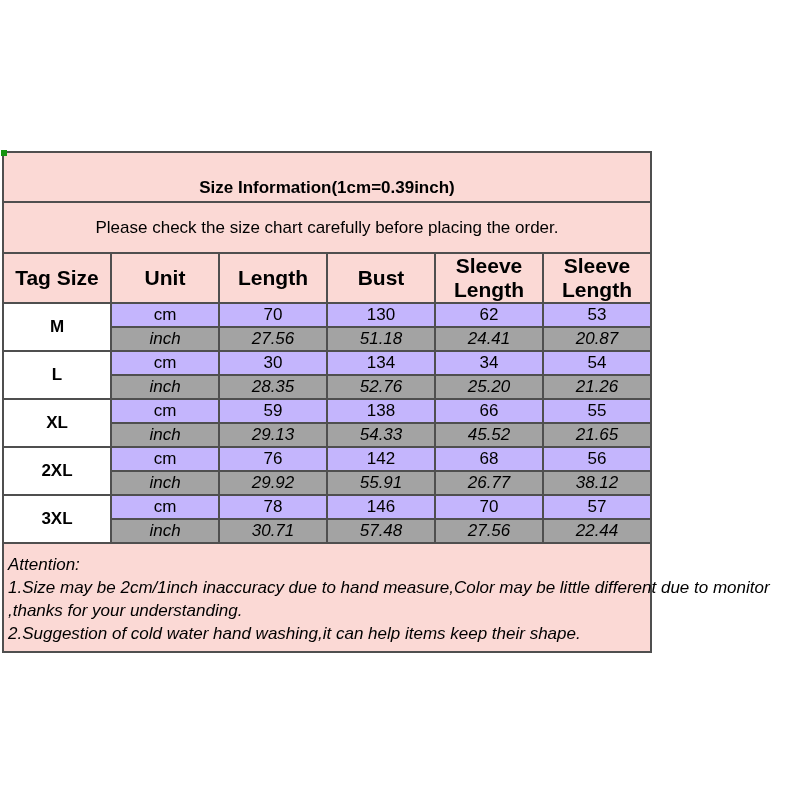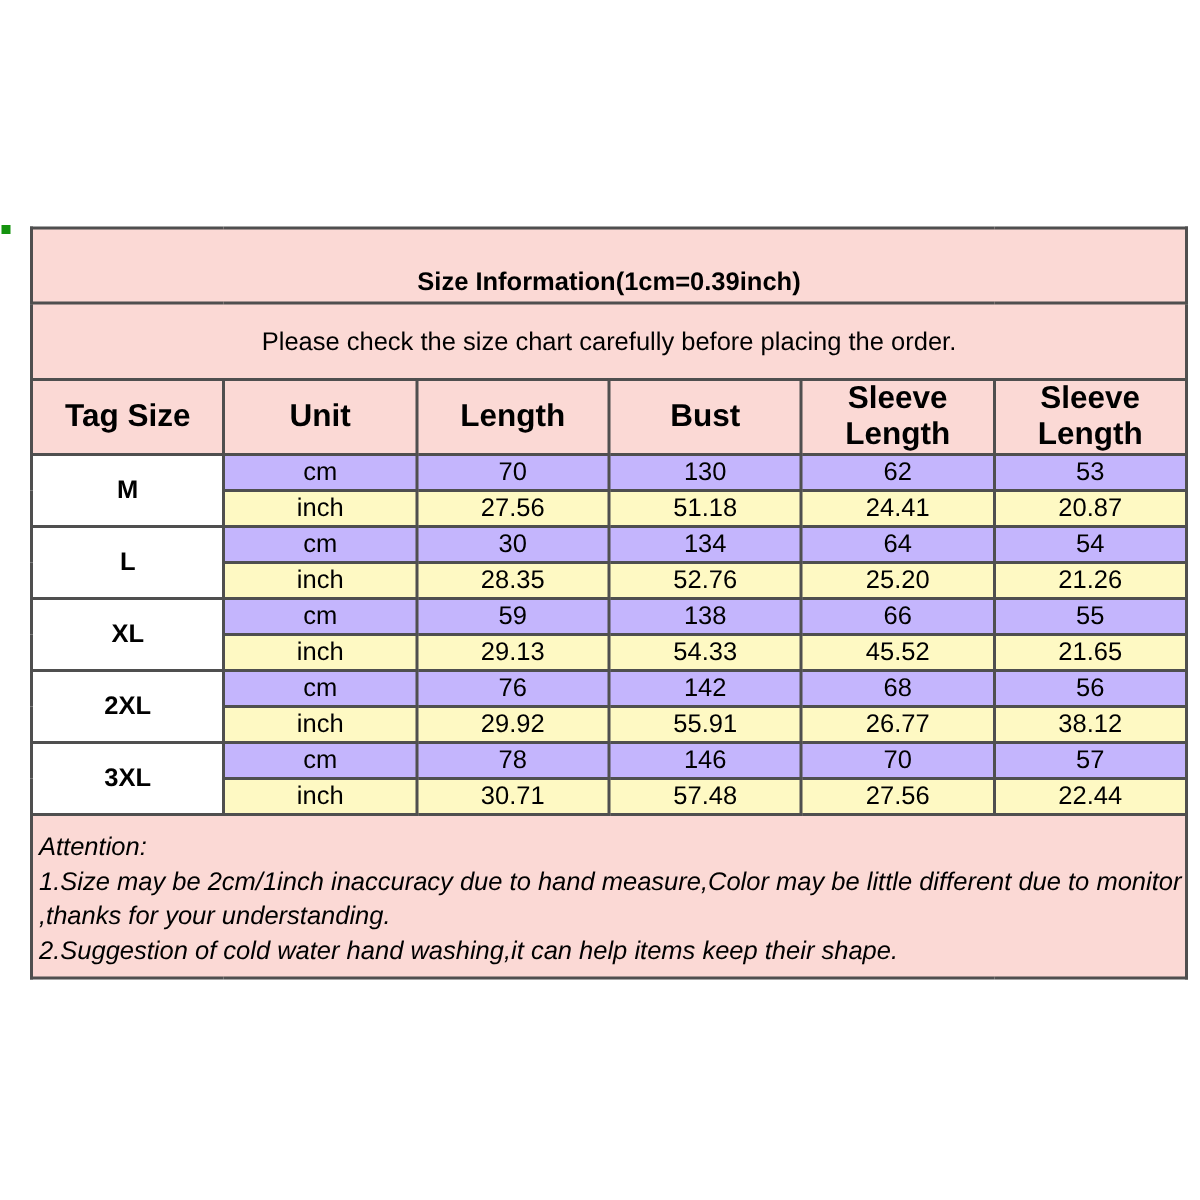--- a/index.html
+++ b/index.html
@@ -11,23 +11,23 @@
   }
   .page {
     position: relative;
     width: 800px;
     height: 800px;
     background: #ffffff;
     overflow: hidden;
   }
   .size-table {
     position: absolute;
-    left: 20px;
+    left: 2px;
     top: 151px;
-    width: 772px;
+    width: 650px;
     border-collapse: collapse;
     table-layout: fixed;
   }
   .size-table td {
     border: 2px solid #4f4f4f;
     text-align: center;
     vertical-align: middle;
     font-size: 17px;
     padding: 0;
     background: #fbd9d5;
@@ -47,21 +47,22 @@
     height: 48px;
     font-weight: 700;
     font-size: 21px;
   }
   .cm-row td {
     height: 22px;
     background: #c4b5fd;
   }
   .inch-row td {
     height: 22px;
-    background: #fef9c3;
+    background: #a3a3a3;
+    font-style: italic;
   }
   .tag-cell {
     background: #ffffff !important;
     font-weight: 700;
     font-size: 18px;
   }
   .attention-cell {
     text-align: left !important;
     vertical-align: top !important;
     padding: 9px 4px 6px 4px !important;
@@ -119,21 +120,21 @@
         <td>51.18</td>
         <td>24.41</td>
         <td>20.87</td>
       </tr>
 
       <tr class="cm-row">
         <td class="tag-cell" rowspan="2">L</td>
         <td>cm</td>
         <td>30</td>
         <td>134</td>
-        <td>64</td>
+        <td>34</td>
         <td>54</td>
       </tr>
       <tr class="inch-row">
         <td>inch</td>
         <td>28.35</td>
         <td>52.76</td>
         <td>25.20</td>
         <td>21.26</td>
       </tr>
 

